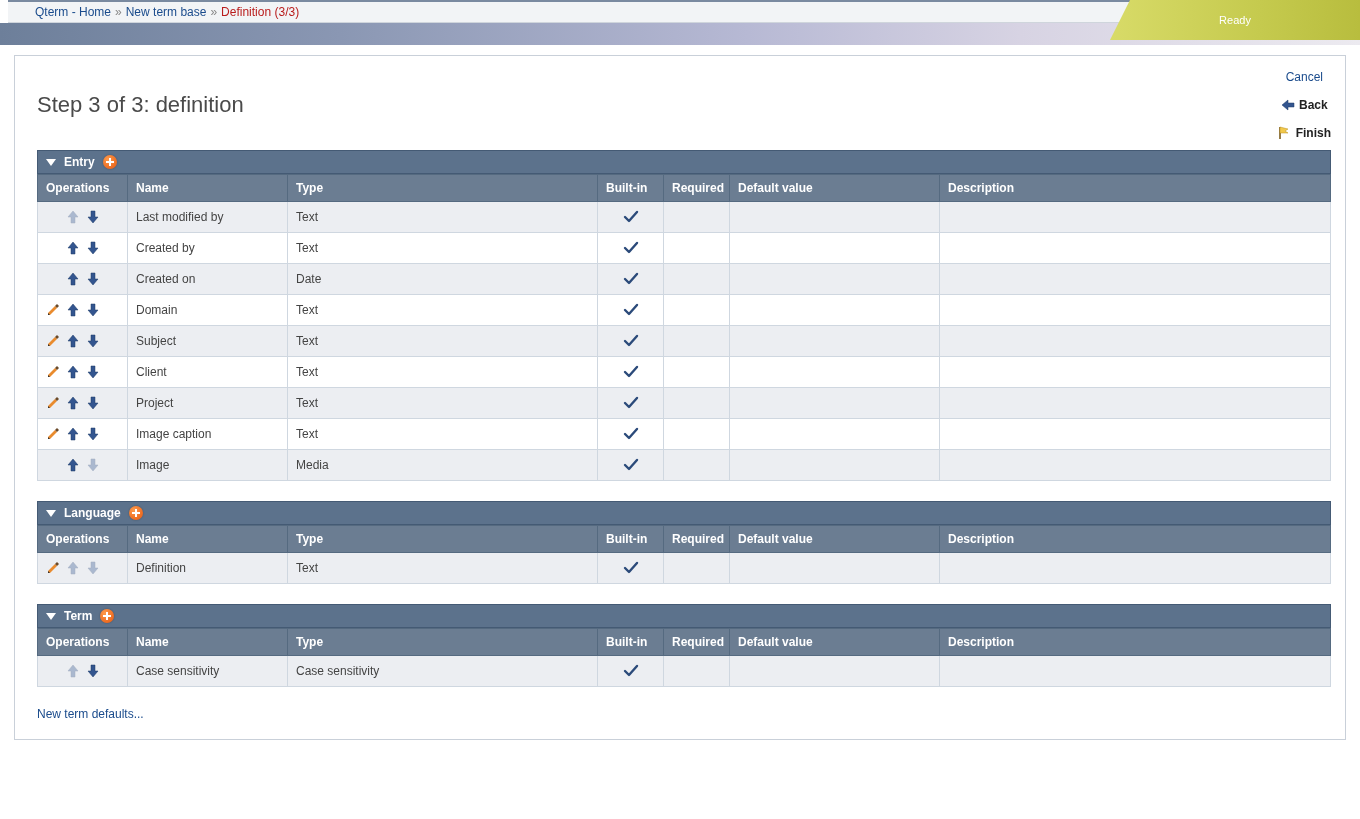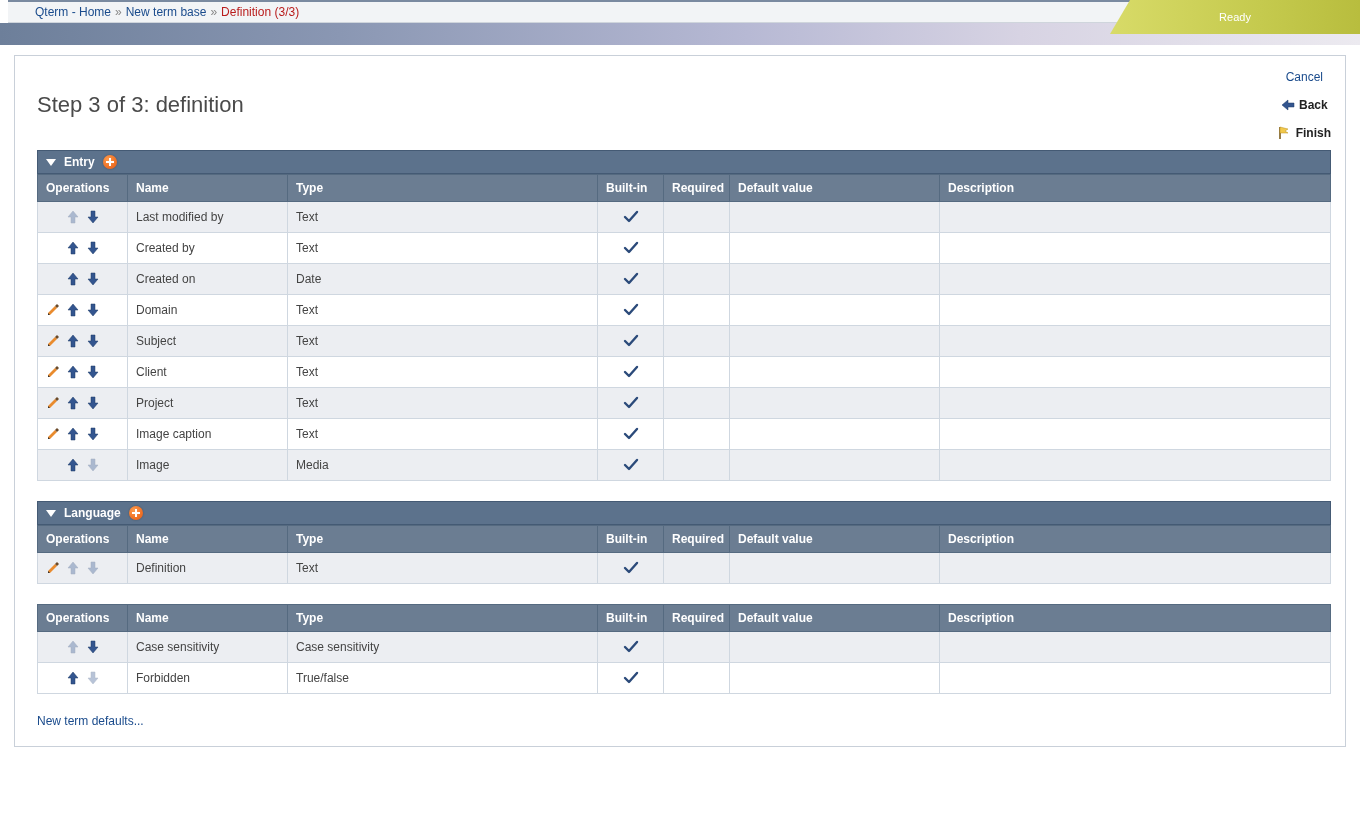--- a/index.html
+++ b/index.html
@@ -14,21 +14,21 @@
     display:flex;align-items:center;
     padding:0 27px;
     font-size:12px;
     color:#333;
     position:relative;
     margin-left:8px;
   }
   .breadcrumb-bar .sep{color:#888;margin:0 4px;}
   .breadcrumb-bar .current{color:#b91c1c;}
   .status-pill{
-    position:absolute;right:0;top:-2px;height:34px;
+    position:absolute;right:0;top:-2px;height:40px;
     width:250px;
     background:linear-gradient(90deg,#d8db68 0%,#c5ca4e 60%,#b8bd3e 100%);
     color:#fff;
     display:flex;align-items:center;justify-content:center;
     font-size:11px;
     clip-path:polygon(20px 0,100% 0,100% 100%,0 100%);
   }
   .gradient-strip{
     height:22px;
     background:linear-gradient(90deg,#6d7f9a 0%,#8a97b3 25%,#b7b9d4 55%,#d7d3e3 75%,#eceaf0 100%);
@@ -478,20 +478,25 @@
                     <use href="#check"></use>
                   </svg></span></td>
               <td></td>
               <td></td>
               <td></td>
             </tr>
           </tbody>
         </table>
       </div>
       <div class="section">
+        <div class="section-hdr">
+          <span class="tri"></span>
+          <span>Term</span>
+          <span class="add-ball"></span>
+        </div>
         <table class="grid">
           <colgroup>
             <col class="col-ops">
             <col class="col-name">
             <col class="col-type">
             <col class="col-built">
             <col class="col-req">
             <col class="col-def">
             <col class="col-desc">
           </colgroup>
@@ -525,44 +530,19 @@
               </td>
               <td>Case sensitivity</td>
               <td>Case sensitivity</td>
               <td style="text-align: center;"><span class="check"><svg>
                     <use href="#check"></use>
                   </svg></span></td>
               <td></td>
               <td></td>
               <td></td>
             </tr>
-            <tr>
-              <td>
-                <div class="ops">
-                  <span class="spacer"></span>
-                  <span class="arrow-up ">
-                    <svg class="icon">
-                      <use href="#arr-up"></use>
-                    </svg>
-                  </span>
-                  <span class="arrow-down dim">
-                    <svg class="icon">
-                      <use href="#arr-down"></use>
-                    </svg>
-                  </span>
-                </div>
-              </td>
-              <td>Forbidden</td>
-              <td>True/false</td>
-              <td style="text-align: center;"><span class="check"><svg>
-                    <use href="#check"></use>
-                  </svg></span></td>
-              <td></td>
-              <td></td>
-              <td></td>
-            </tr>
           </tbody>
         </table>
       </div>
     </div>
 
   <div class="defaults-link">New term defaults...</div>
 </div>
 
 </body></html>

